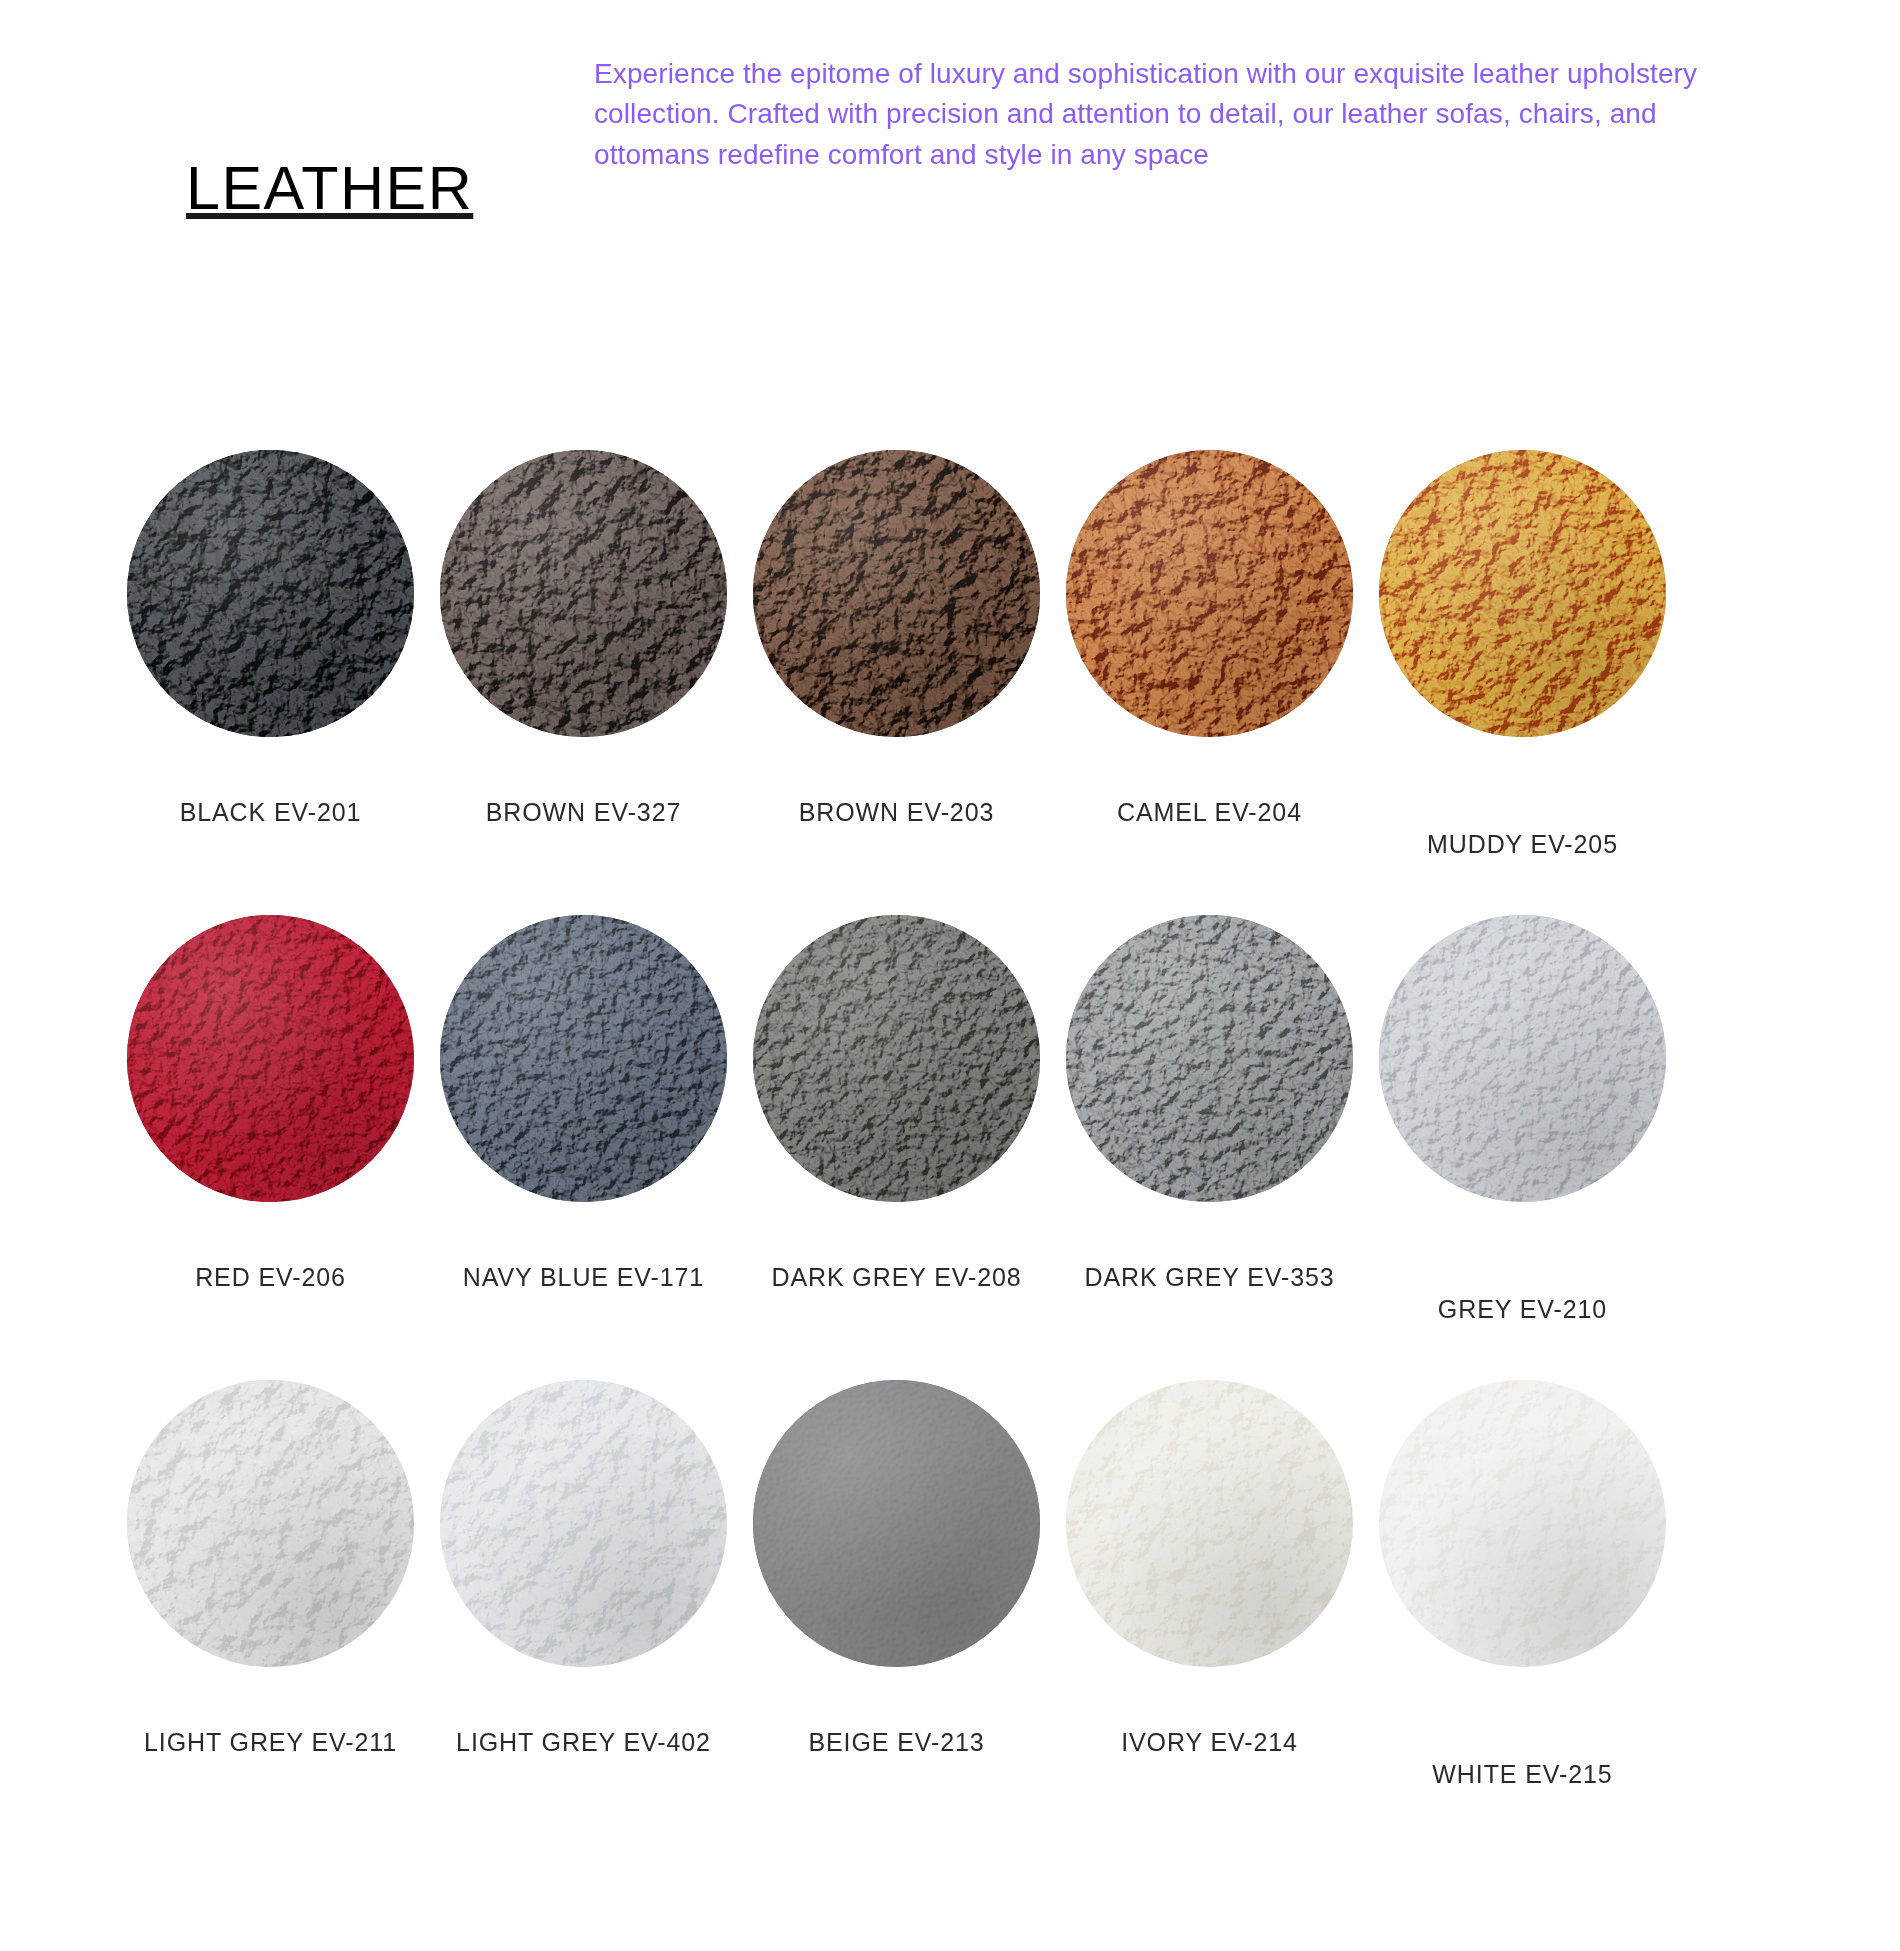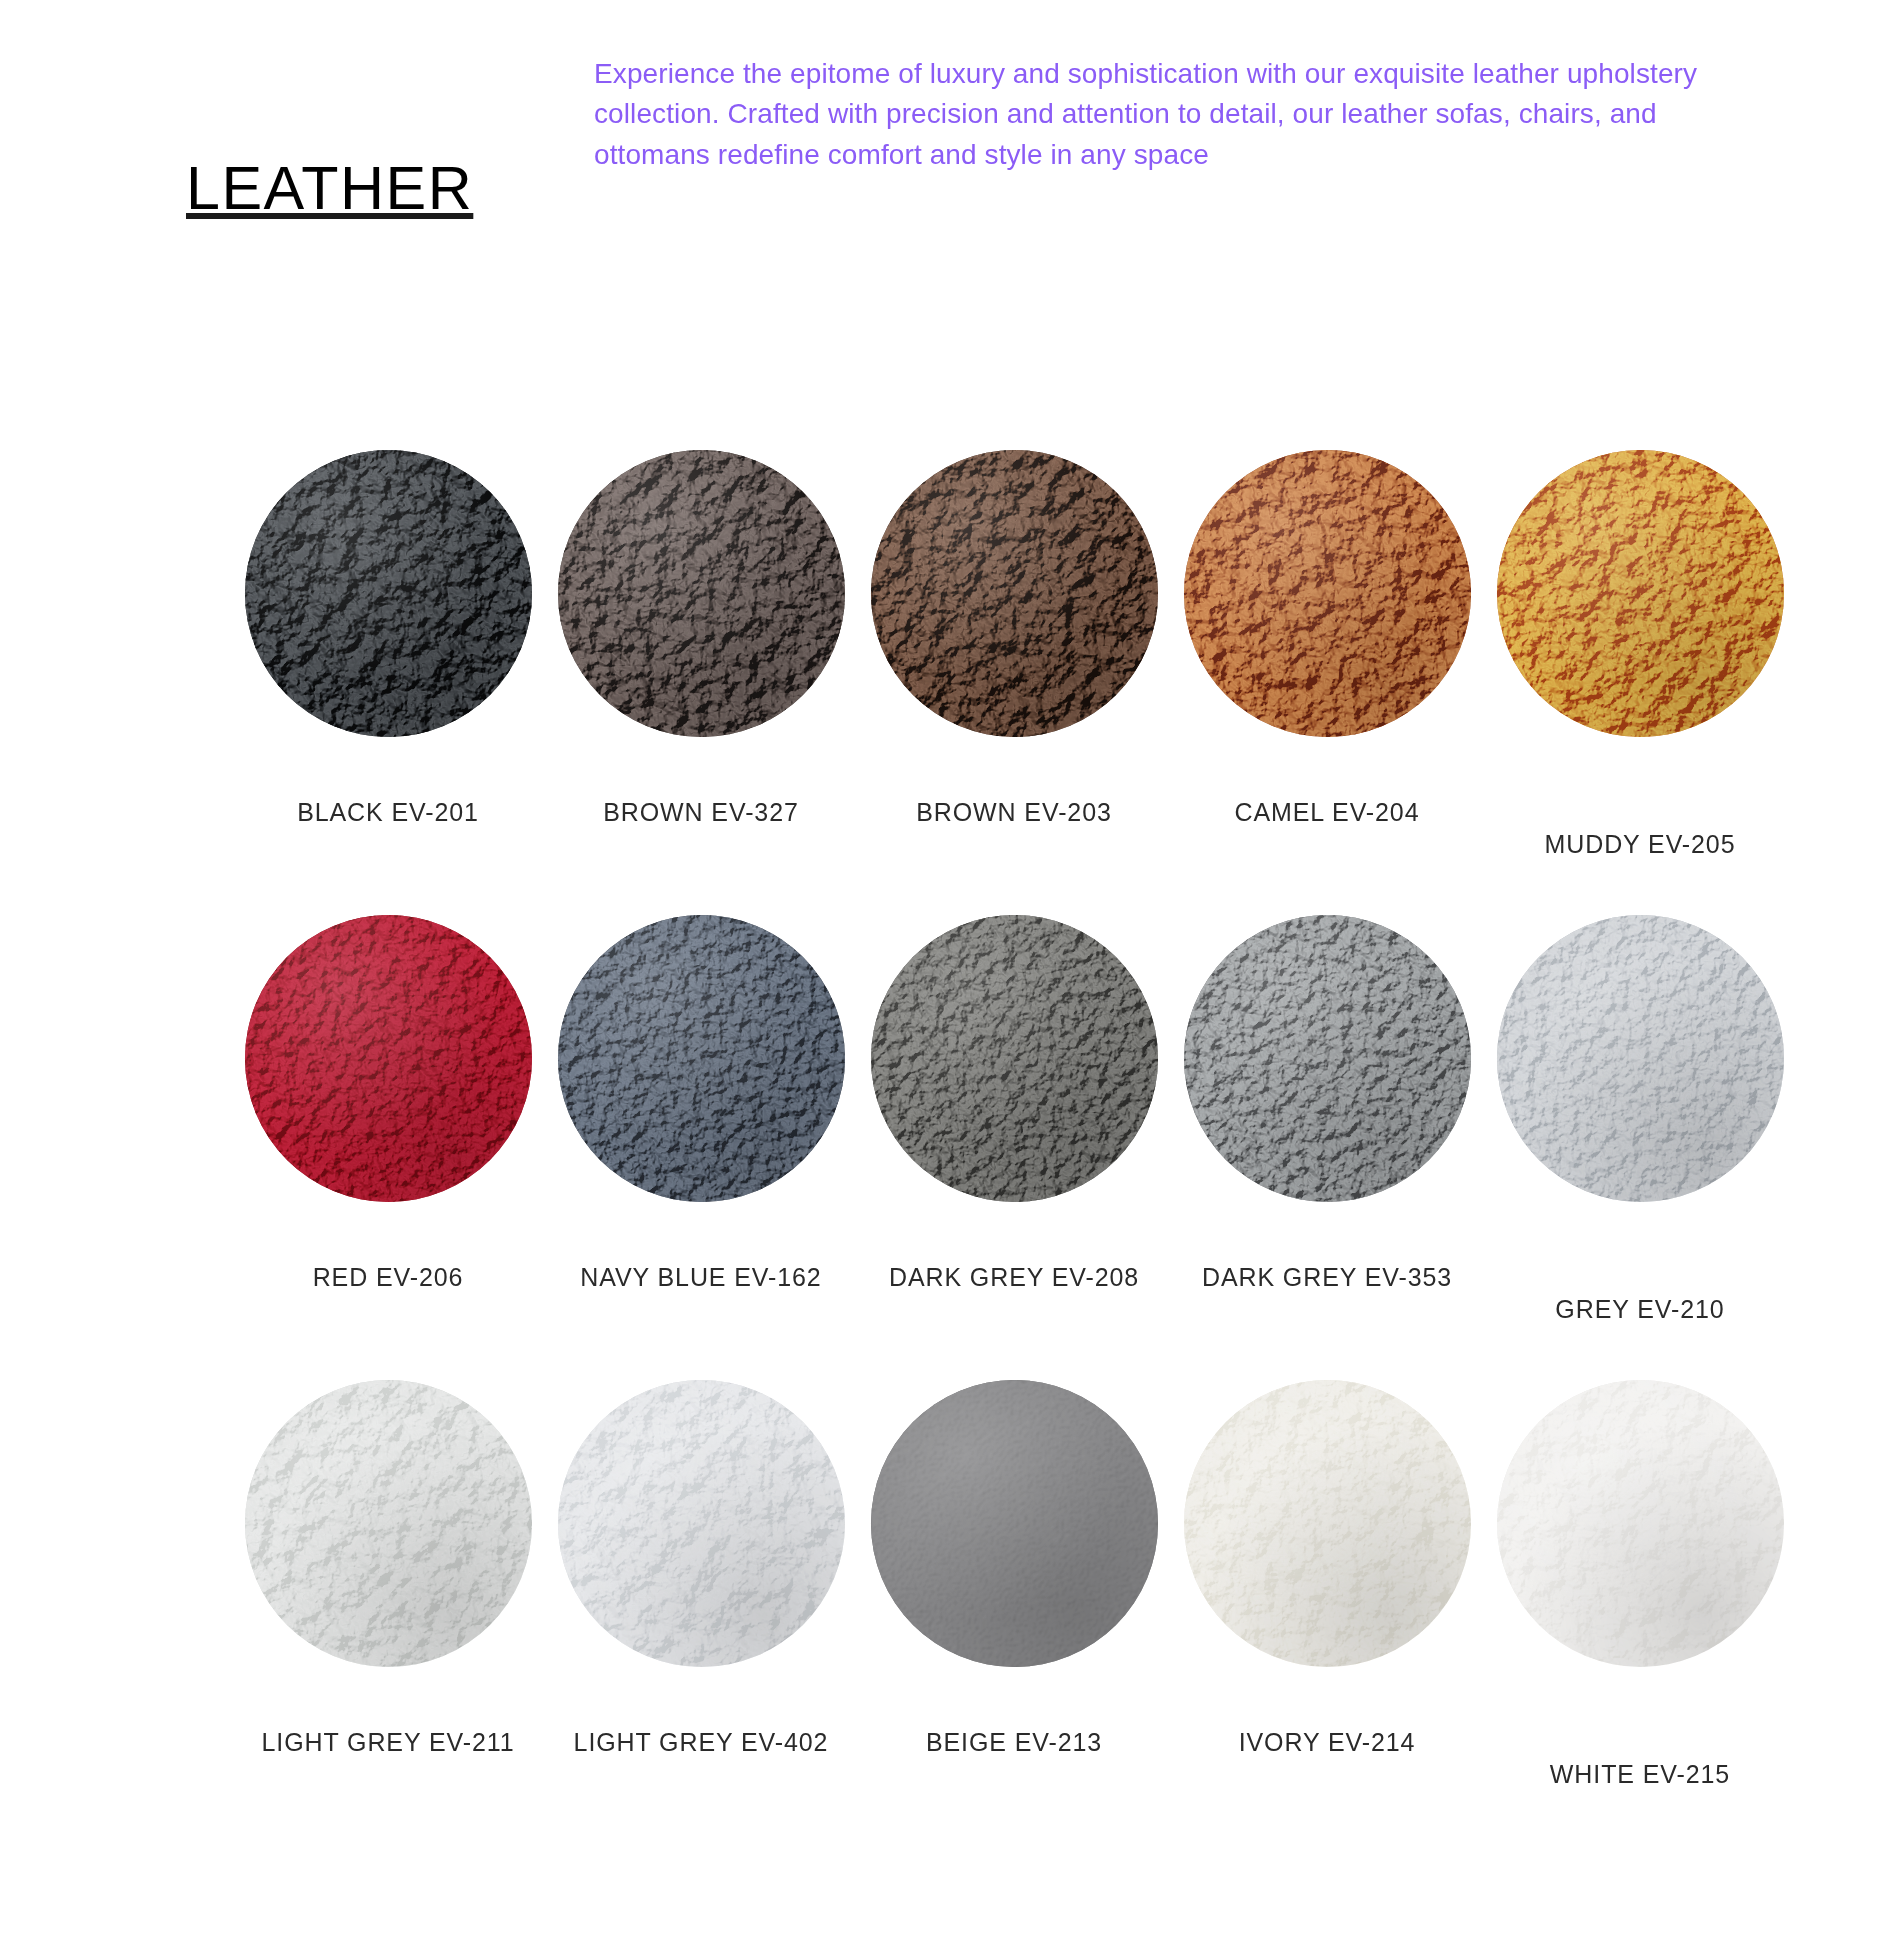--- a/index.html
+++ b/index.html
@@ -63,21 +63,21 @@
     position: absolute;
     top: 450px;
     left: 0;
     width: 1901px;
     display: flex;
     flex-direction: column;
     row-gap: 0;
   }
   .grid-row {
     display: flex;
-    justify-content: center;
+    justify-content: flex-start;
     padding-left: 127px;
     height: 465px;
   }
   .swatch-cell {
     width: 287px;
     margin-right: 26px;
     display: flex;
     flex-direction: column;
     align-items: center;
   }
@@ -285,21 +285,21 @@
     </filter>
   </defs>
   <rect width="290" height="290" fill="#49525f"></rect>
   <g>
     <rect width="290" height="290" filter="url(#fg6)" style="mix-blend-mode:overlay;opacity:0.323"></rect>
     <rect width="290" height="290" filter="url(#fg6)" style="mix-blend-mode:soft-light;opacity:0.289"></rect>
   </g>
 </svg></div>
           <div class="sheen"></div>
         </div>
-        <div class="swatch-label">NAVY BLUE EV-162</div>
+        <div class="swatch-label">NAVY BLUE EV-171</div>
       </div>
       <div class="swatch-cell">
         <div class="swatch-disc" style="background: rgb(92, 92, 89);">
           <div class="grain">
 <svg xmlns="http://www.w3.org/2000/svg" viewBox="0 0 290 290" width="287" height="287" preserveAspectRatio="none">
   <defs>
     <filter id="fg7" x="0" y="0" width="100%" height="100%">
       <feTurbulence type="fractalNoise" baseFrequency="0.085 0.085" numOctaves="4" seed="5" result="n"></feTurbulence>
       <feDiffuseLighting in="n" lighting-color="#ffffff" surfaceScale="16" diffuseConstant="1" result="lit">
         <feDistantLight azimuth="225" elevation="58"></feDistantLight>

